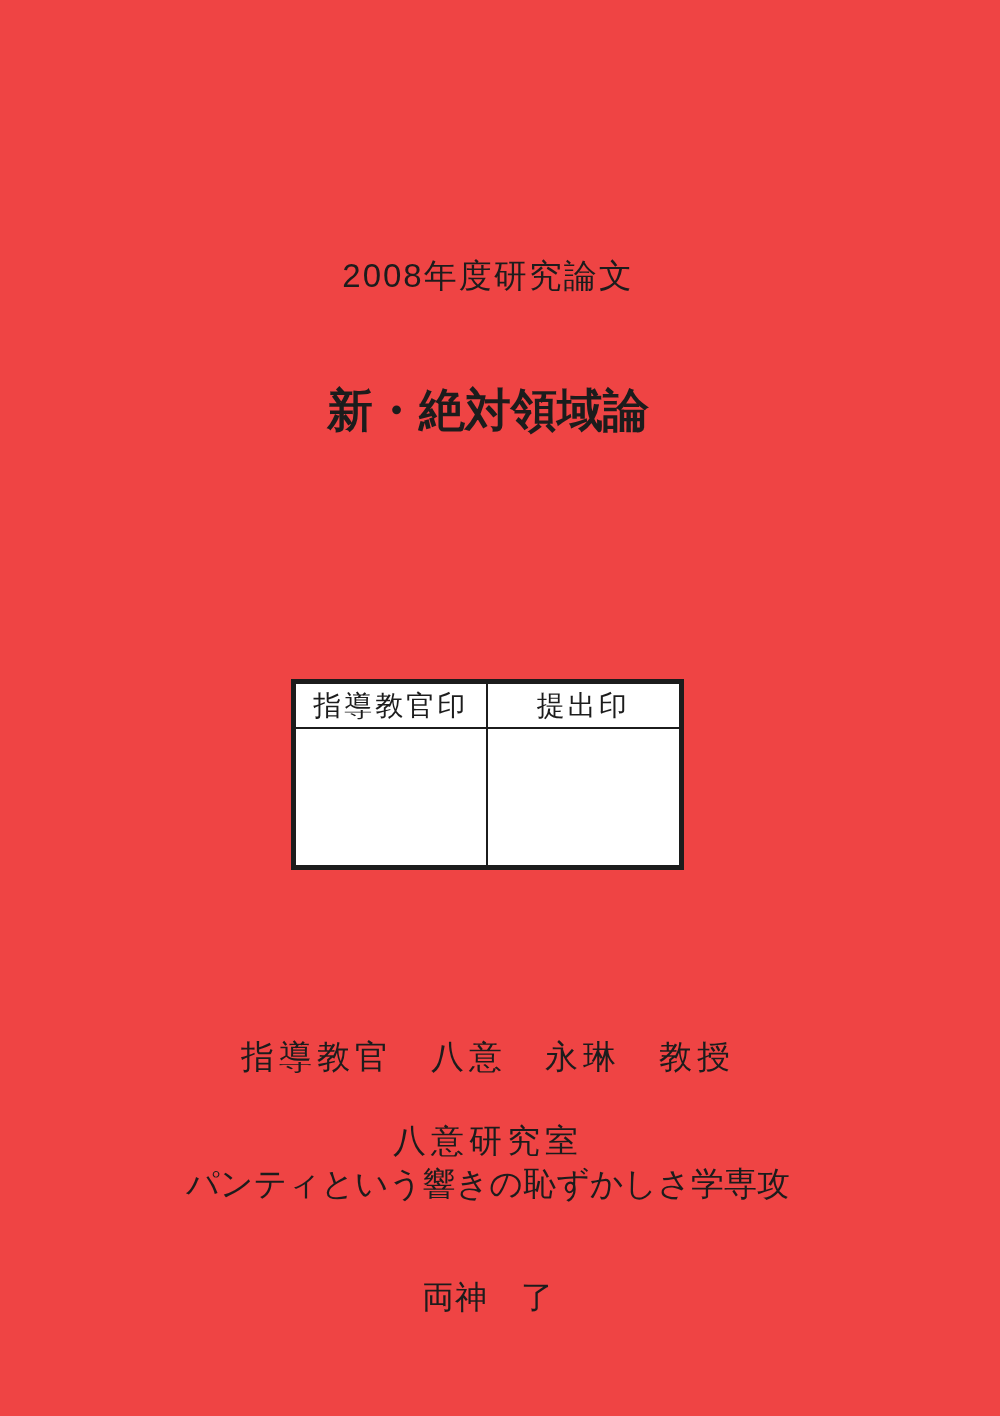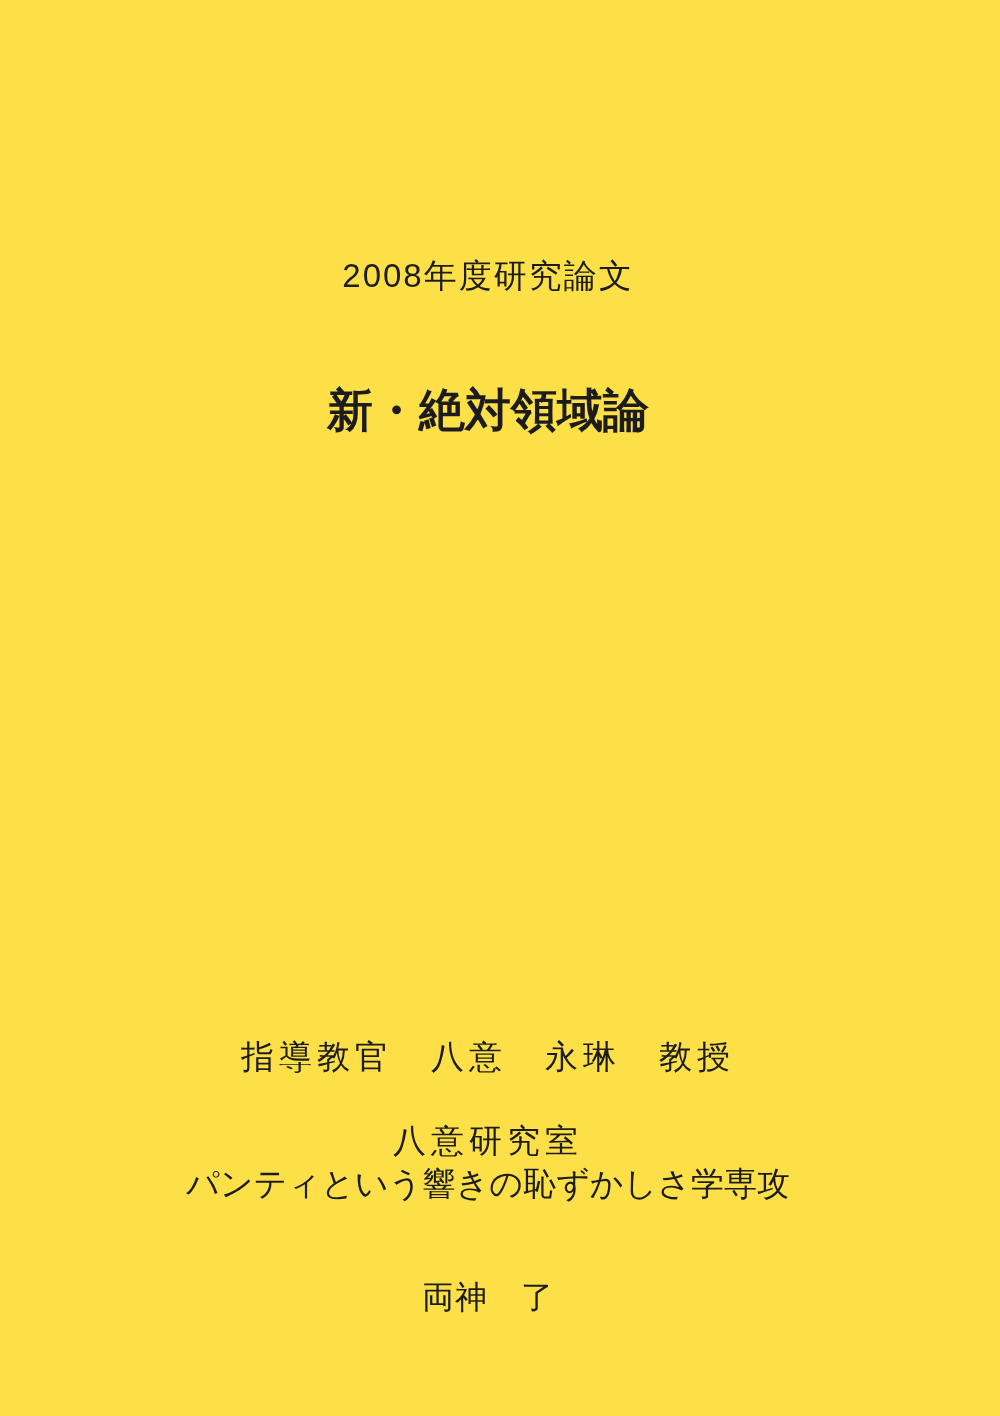--- a/index.html
+++ b/index.html
@@ -11,21 +11,21 @@
     height: 1416px;
     background: #ffffff;
     font-family: "Liberation Sans", sans-serif;
     color: #1c1c1c;
     overflow: hidden;
     position: relative;
   }
   .page {
     position: absolute;
     inset: 0;
-    background: #fde047;
+    background: #ef4444;
   }
   
   .content {
     position: absolute;
     inset: 0;
     transform: translateX(-12px);
   }
   .line {
     position: absolute;
     left: 0;
@@ -102,20 +102,26 @@
 </head>
 <body>
 
 <div class="page">
   <div class="content">
 
     <div class="line year-line">2008年度研究論文</div>
 
     <div class="line doc-title">新・絶対領域論</div>
 
+    <div class="seal-table">
+      <div class="cell head col-left">指導教官印</div>
+      <div class="cell head">提出印</div>
+      <div class="cell col-left"></div>
+      <div class="cell"></div>
+    </div>
 
     <div class="line advisor-line">指導教官　八意　永琳　教授</div>
 
     <div class="line lab-line">八意研究室</div>
 
     <div class="line major-line">パンティという響きの恥ずかしさ学専攻</div>
 
     <div class="line author-line">両神　了</div>
 
   </div>

